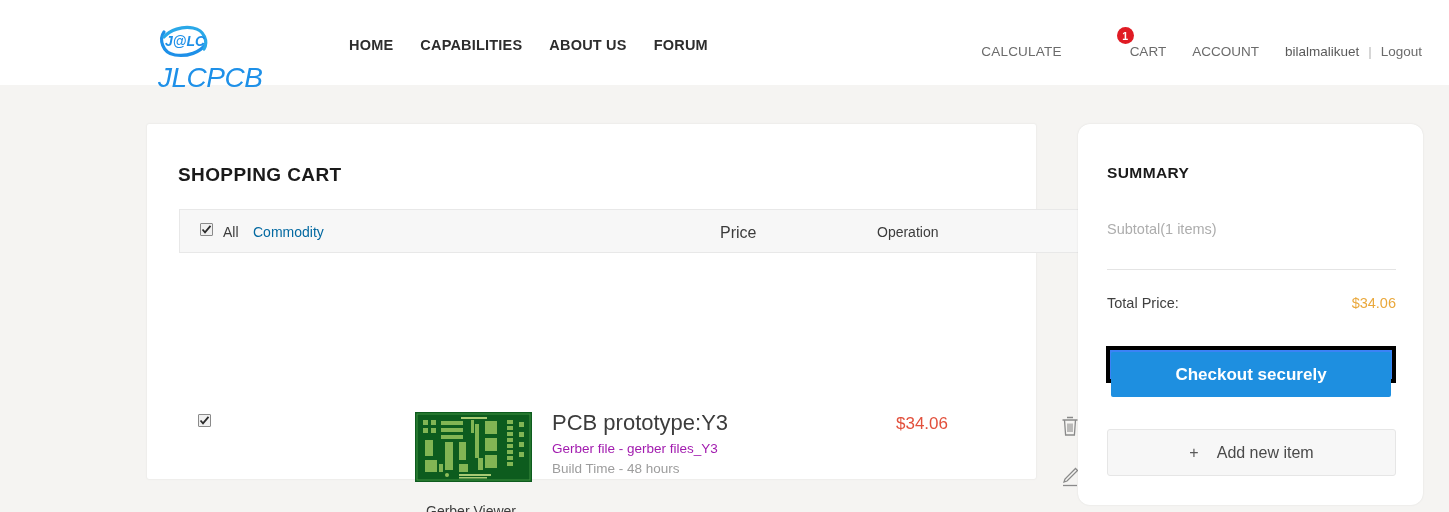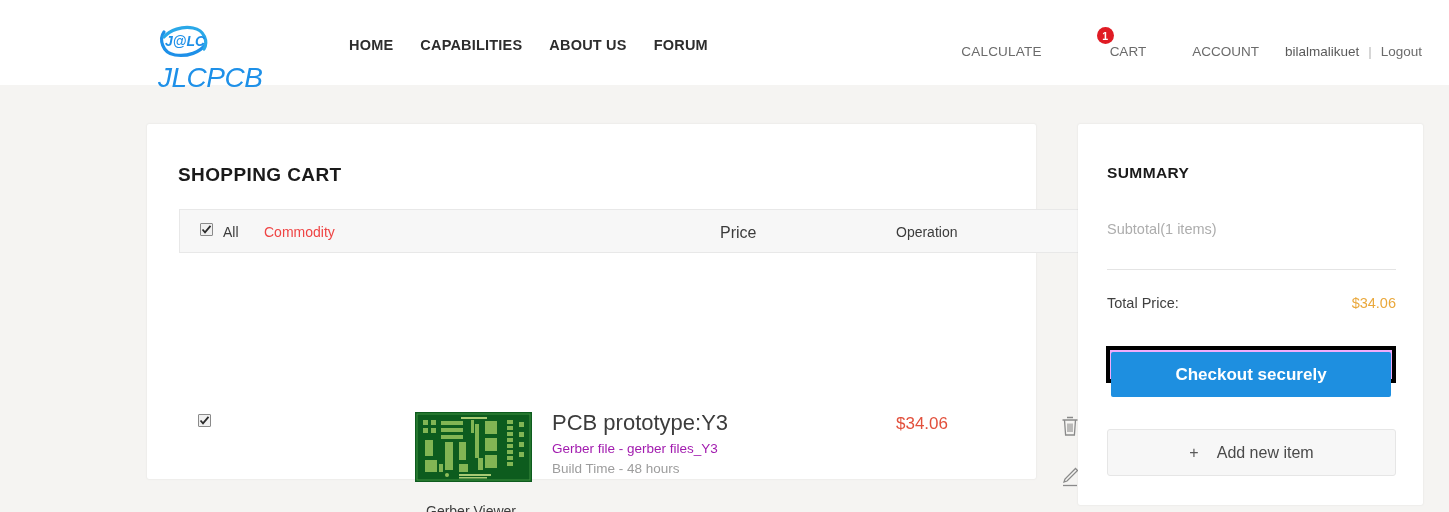--- a/index.html
+++ b/index.html
@@ -42,21 +42,21 @@
   }
   .calculate { margin-right: 68px; letter-spacing: 0.2px; }
   .cart-wrap { position: relative; margin-right: 26px; }
   .cart-badge {
     position: absolute; left: -13px; top: -15px;
     width: 17px; height: 17px; border-radius: 50%;
     background: #e01b24; color: #fff;
     font-size: 10.5px; font-weight: bold;
     display: flex; align-items: center; justify-content: center;
   }
-  .account { margin-right: 26px; margin-left: 20px; }
+  .account { margin-right: 26px; }
   .username { color: #5a5a5a; margin-right: 9px; }
   .pipe { color: #b9b9b9; margin-right: 9px; }
 
   
   .cart-panel {
     position: absolute; left: 147px; top: 124px;
     width: 889px; height: 355px;
     background: #fff; border-radius: 2px;
     box-shadow: 0 0 2px rgba(0,0,0,.10);
   }
@@ -73,23 +73,23 @@
   }
   .th-check { position: absolute; left: 20px; top: 13px; }
   .cb {
     width: 13px; height: 13px; border: 1px solid #8a8a8a;
     background: #f0f0f0; border-radius: 1px;
     display: inline-flex; align-items: center; justify-content: center;
     cursor: pointer;
   }
   .cb svg { display: block; }
   .th-all { position: absolute; left: 43px; top: 14px; font-size: 14px; color: #3c3c3c; }
-  .th-commodity { position: absolute; left: 84px; top: 14px; font-size: 14px; color: #ef4444; }
+  .th-commodity { position: absolute; left: 73px; top: 14px; font-size: 14px; color: #0369a1; }
   .th-price { position: absolute; left: 540px; top: 14px; font-size: 16px; color: #3c3c3c; }
-  .th-operation { position: absolute; left: 716px; top: 14px; font-size: 14px; color: #3c3c3c; }
+  .th-operation { position: absolute; left: 697px; top: 14px; font-size: 14px; color: #3c3c3c; }
 
   .row-check { position: absolute; left: 51px; top: 290px; }
   .pcb-thumb {
     position: absolute; left: 268px; top: 288px;
     width: 117px; height: 70px;
     background: #0d5c1e; overflow: hidden;
   }
   .gerber-viewer {
     position: absolute; left: 279px; top: 379px;
     font-size: 14px; color: #3c3c3c; cursor: pointer;
@@ -110,21 +110,21 @@
     position: absolute; left: 749px; top: 290px;
     font-size: 17px; color: #e2503c;
   }
   .op-delete { position: absolute; left: 913px; top: 291px; cursor: pointer; }
   .op-edit   { position: absolute; left: 913px; top: 342px; cursor: pointer; }
 
   
   .summary-panel {
     position: absolute; left: 1078px; top: 124px;
     width: 345px; height: 381px;
-    background: #fff; border-radius: 2px;
+    background: #fff; border-radius: 12px;
     box-shadow: 0 0 2px rgba(0,0,0,.10);
   }
   .sum-title {
     position: absolute; left: 29px; top: 40px;
     font-size: 15.5px; font-weight: bold; color: #1a1a1a;
     letter-spacing: 0.4px;
   }
   .sum-subtotal {
     position: absolute; left: 29px; top: 97px;
     font-size: 14.5px; color: #adadad;
@@ -138,21 +138,21 @@
     font-size: 14.5px; color: #404040;
   }
   .sum-total-value {
     position: absolute; right: 27px; top: 171px;
     font-size: 14.5px; color: #eaa83c;
   }
   .checkout-highlight {
     position: absolute; left: 28px; top: 222px;
     width: 290px; height: 37px;
     border: 4px solid #000;
-    background: #f0abfc;
+    background: #3b82f6;
   }
   .checkout-btn {
     position: absolute; left: 1px; top: 2px;
     width: 280px; height: 45px;
     background: #1e8fe0; border: none; border-radius: 2px;
     color: #fff; font-size: 17px; font-weight: bold;
     font-family: "Liberation Sans", sans-serif;
     cursor: pointer;
     display: flex; align-items: center; justify-content: center;
   }

